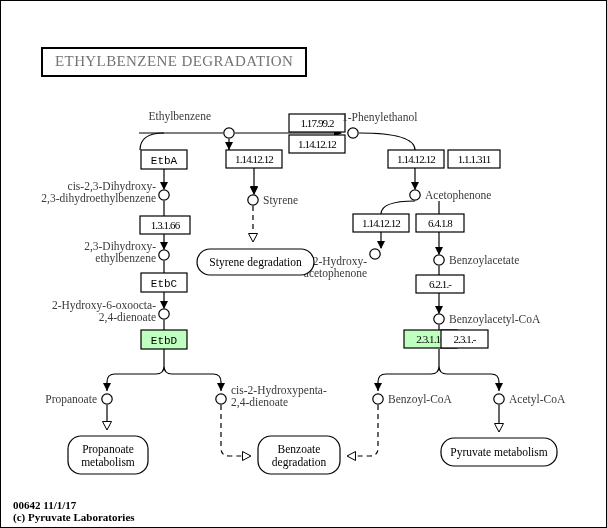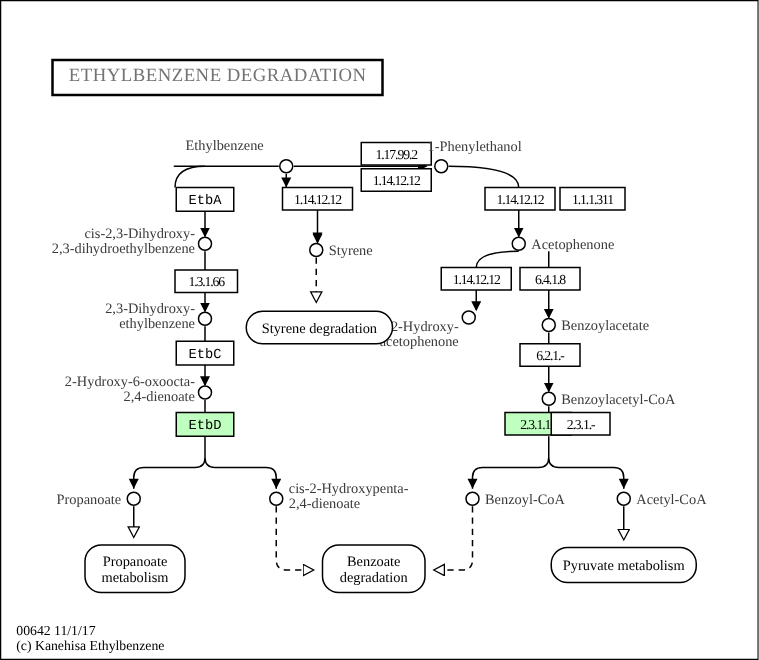--- a/index.html
+++ b/index.html
@@ -41,21 +41,21 @@
   }
   .footer {
     position: absolute;
     left: 12px;
     top: 498px;
     font-family: "Liberation Serif", serif;
     font-size: 11px;
     line-height: 12px;
     color: #000000;
   }
-  .footer div { white-space: nowrap; }
+  .footer div { white-space: nowrap; font-weight: bold; }
 
   
   .cpd-label {
     font-family: "Liberation Serif", serif;
     font-size: 11.5px;
     fill: #3a3a3a;
   }
   .ec-label {
     font-family: "Liberation Serif", serif;
     font-size: 11px;
@@ -287,16 +287,16 @@
           <rect x="440" y="437" width="116" height="28" rx="13" ry="13" class="map-rect"></rect>
           <text x="498" y="455" text-anchor="middle" class="map-label">Pyruvate metabolism</text>
         </g>
       </g>
   </svg>
 
   <div class="map-title-box">ETHYLBENZENE  DEGRADATION</div>
 
   <div class="footer">
     <div>00642 11/1/17</div>
-    <div>(c) Kanehisa Ethylbenzene</div>
+    <div>(c) Pyruvate Laboratories</div>
   </div>
 
 </div>
 
 </body></html>

